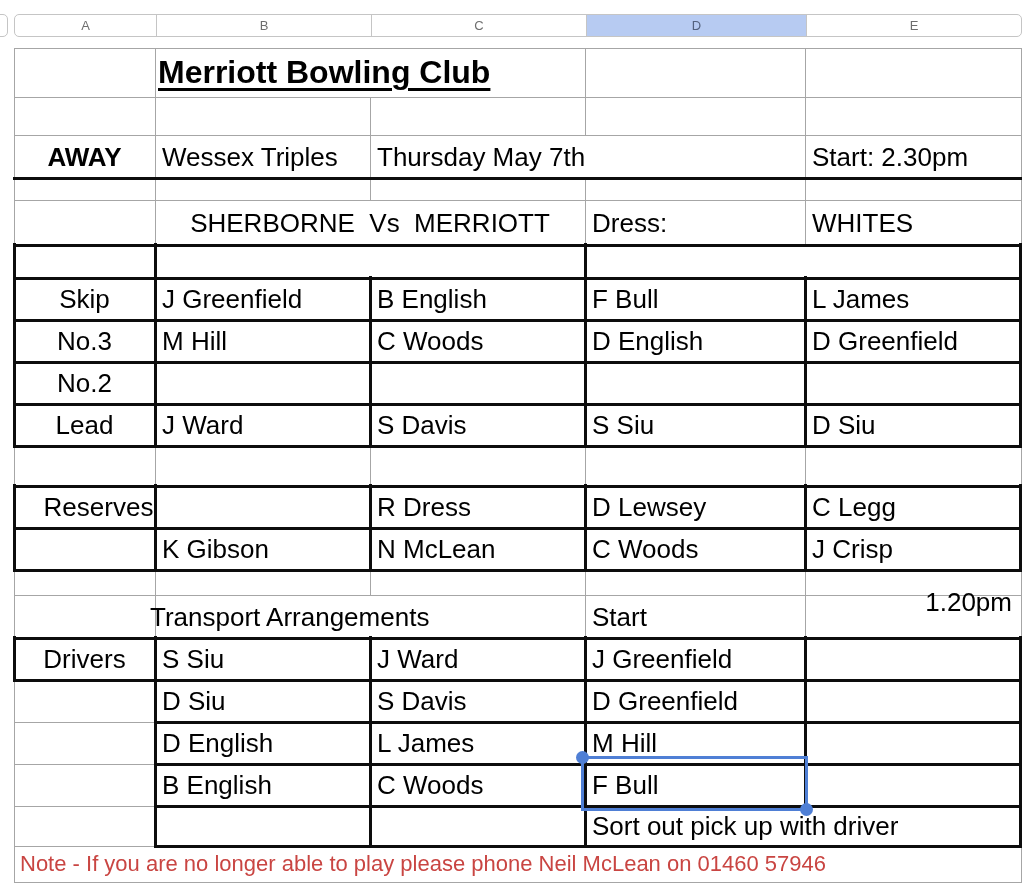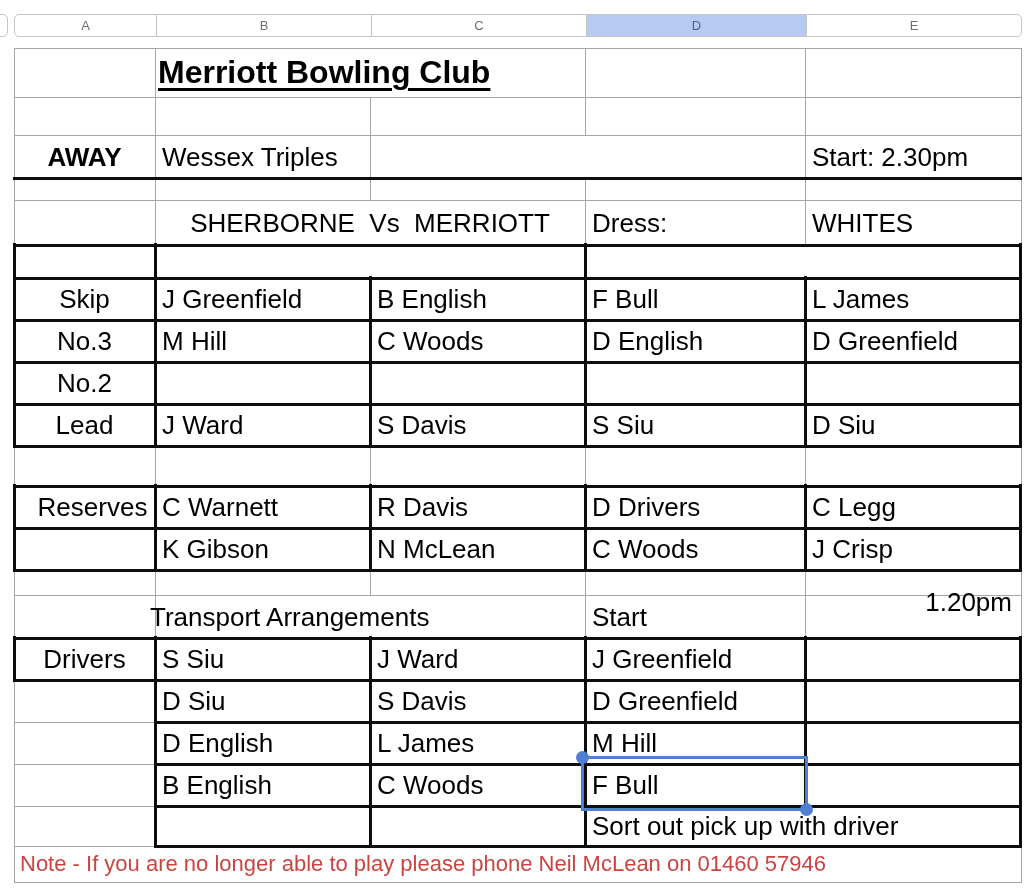--- a/index.html
+++ b/index.html
@@ -133,20 +133,21 @@
       <div class="hk" style="left: 154px; top: 721px; width: 868px;"></div>
       <div class="hk" style="left: 154px; top: 763px; width: 868px;"></div>
       <div class="hk" style="left: 154px; top: 805px; width: 868px;"></div>
       <div class="hk" style="left: 154px; top: 845px; width: 868px;"></div>
     </div>
 
   <div class="c title" style="left:158px;top:49px;height:46px">Merriott Bowling Club</div>
 
   <div class="c center bold" style="left:14px;top:135px;width:141px;height:43px">AWAY</div>
   <div class="c" style="left:162px;top:135px;height:43px">Wessex Triples</div>
+  <div class="c" style="left:377px;top:135px;height:43px">Thursday May 7th</div>
   <div class="c" style="left:812px;top:135px;height:43px">Start: 2.30pm</div>
 
   <div class="c center pre" style="left:155px;top:200px;width:430px;height:45px">SHERBORNE  Vs  MERRIOTT</div>
   <div class="c" style="left:592px;top:200px;height:45px">Dress:</div>
   <div class="c" style="left:812px;top:200px;height:45px">WHITES</div>
 
   <div class="c center" style="left:14px;top:278px;width:141px;height:42px">Skip</div>
   <div class="c" style="left:162px;top:278px;height:42px">J Greenfield</div>
   <div class="c" style="left:377px;top:278px;height:42px">B English</div>
   <div class="c" style="left:592px;top:278px;height:42px">F Bull</div>
@@ -163,24 +164,23 @@
   <div class="c" style="left:377px;top:362px;height:42px"></div>
   <div class="c" style="left:592px;top:362px;height:42px"></div>
   <div class="c" style="left:812px;top:362px;height:42px"></div>
 
   <div class="c center" style="left:14px;top:404px;width:141px;height:42px">Lead</div>
   <div class="c" style="left:162px;top:404px;height:42px">J Ward</div>
   <div class="c" style="left:377px;top:404px;height:42px">S Davis</div>
   <div class="c" style="left:592px;top:404px;height:42px">S Siu</div>
   <div class="c" style="left:812px;top:404px;height:42px">D Siu</div>
 
-  <div class="c center" style="left:22px;top:486px;width:141px;height:42px">Reserves</div>
-  <div class="c" style="left:162px;top:486px;height:42px">C Warnett</div>
-  <div class="c" style="left:377px;top:486px;height:42px">R Davis</div>
-  <div class="c" style="left:592px;top:486px;height:42px">D Drivers</div>
+  <div class="c center" style="left:28px;top:486px;width:141px;height:42px">Reserves</div>
+  <div class="c" style="left:377px;top:486px;height:42px">R Dress</div>
+  <div class="c" style="left:592px;top:486px;height:42px">D Lewsey</div>
   <div class="c" style="left:812px;top:486px;height:42px">C Legg</div>
   <div class="c" style="left:162px;top:528px;height:42px">K Gibson</div>
   <div class="c" style="left:377px;top:528px;height:42px">N McLean</div>
   <div class="c" style="left:592px;top:528px;height:42px">C Woods</div>
   <div class="c" style="left:812px;top:528px;height:42px">J Crisp</div>
 
   <div class="c" style="left:150px;top:595px;height:43px">Transport Arrangements</div>
   <div class="c" style="left:592px;top:595px;height:43px">Start</div>
   <div class="c right" style="left:807px;top:580px;width:205px;height:43px">1.20pm</div>
 

